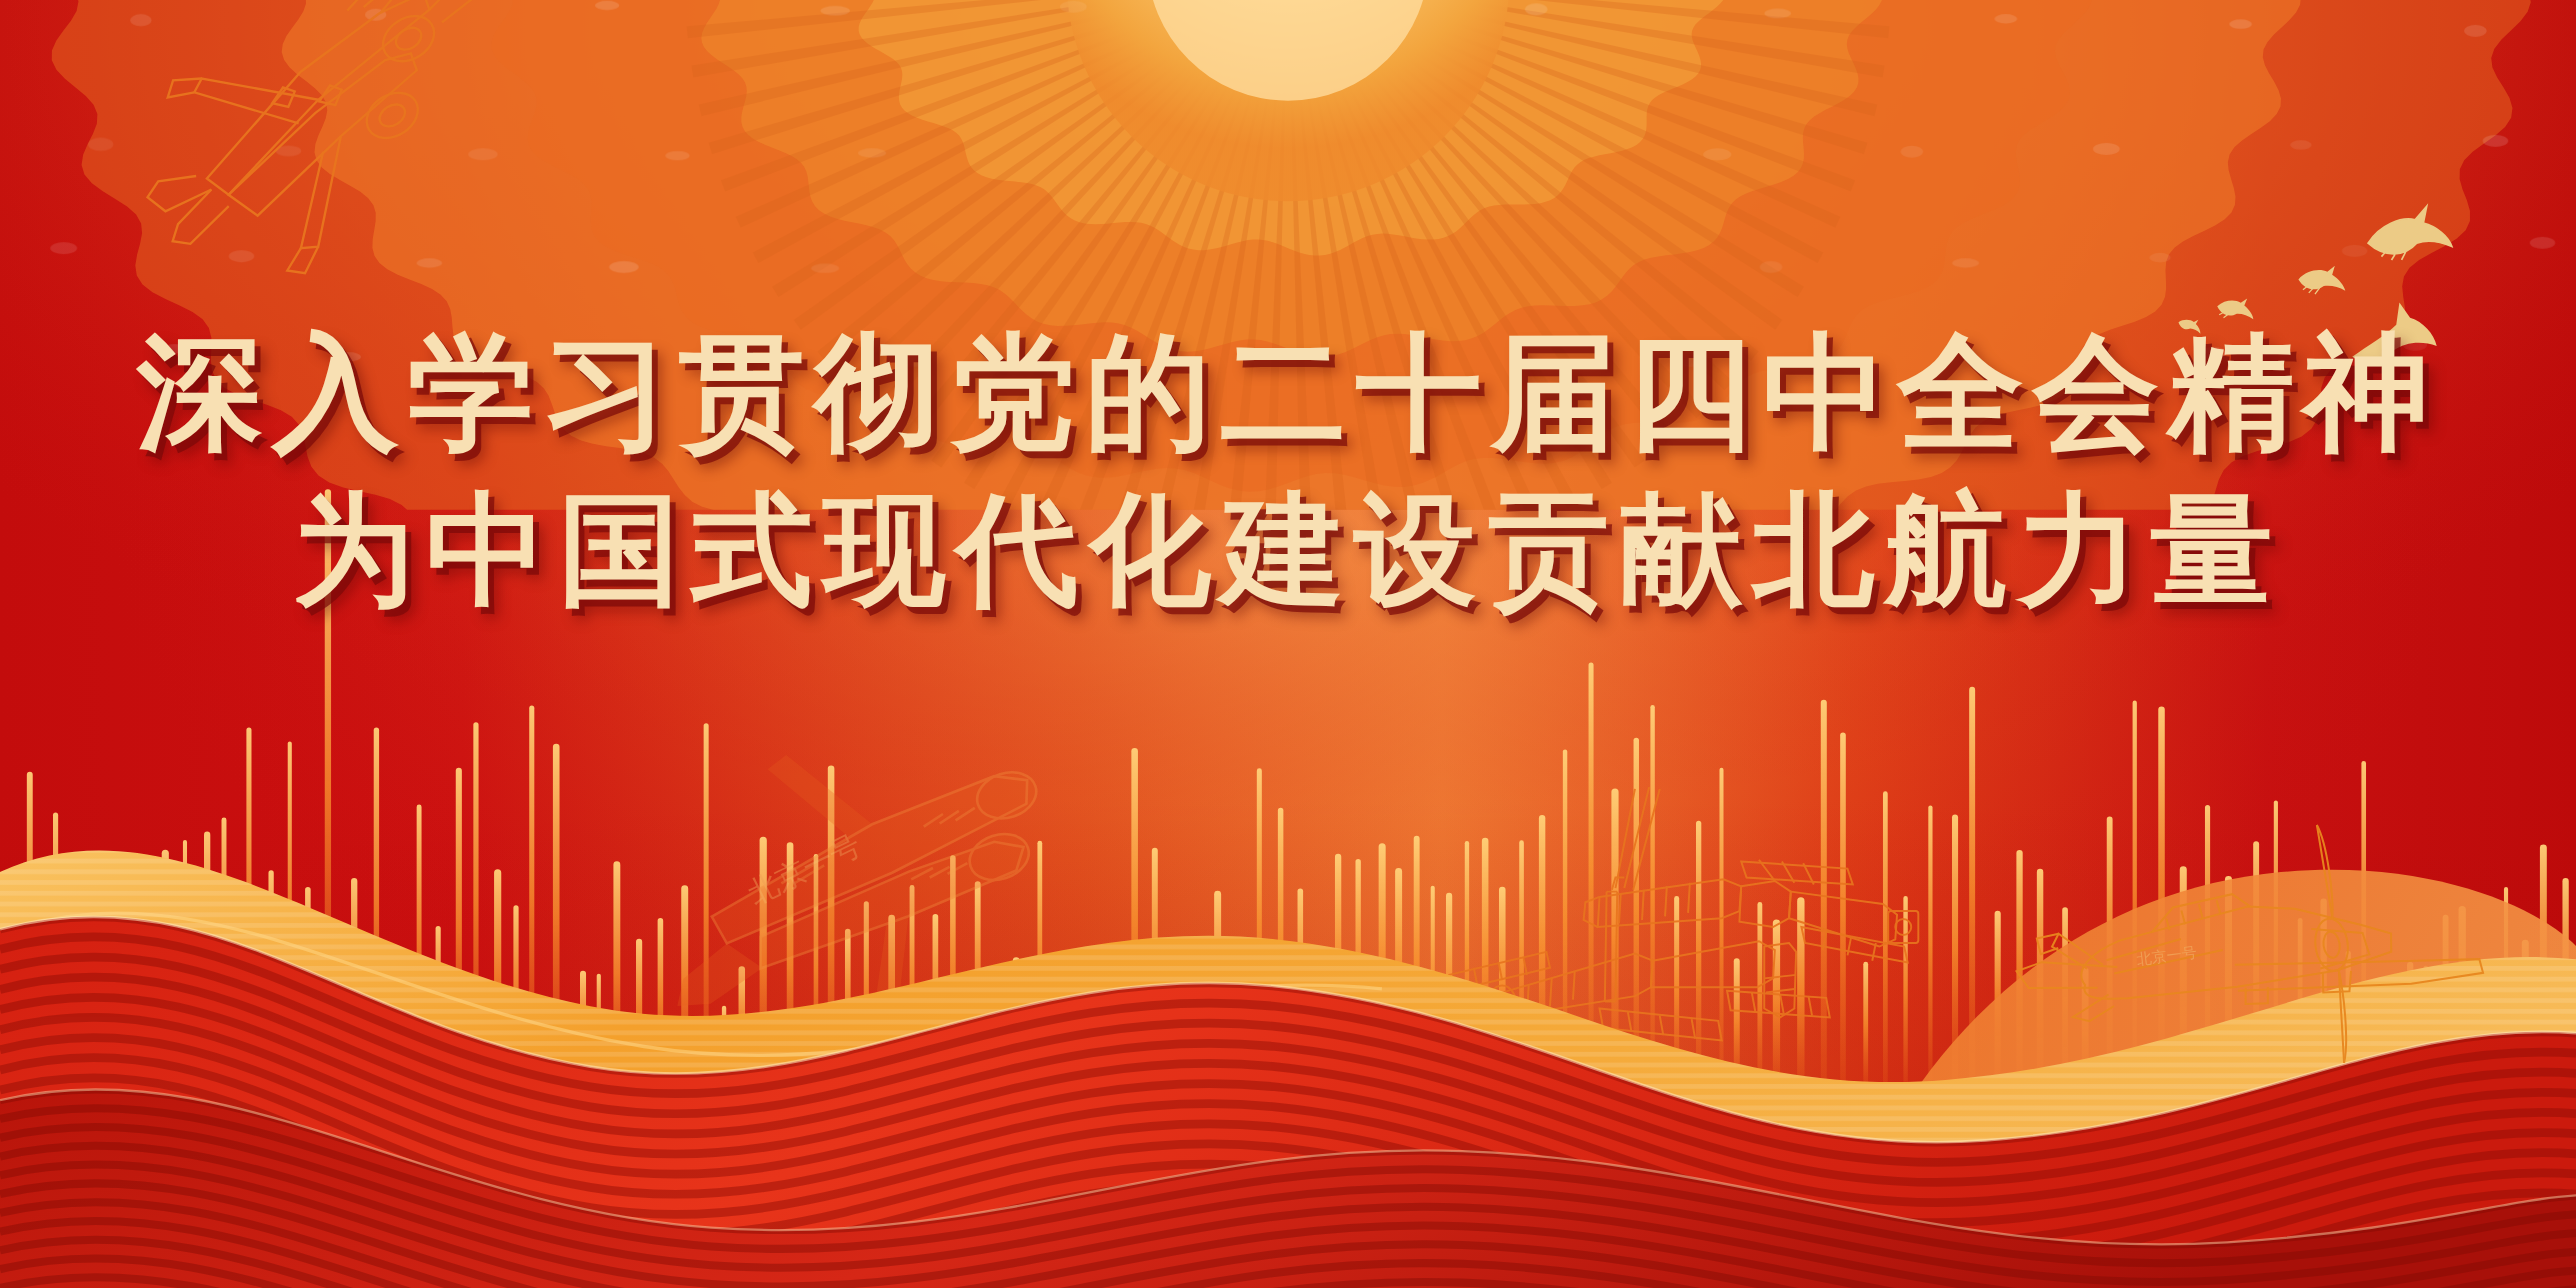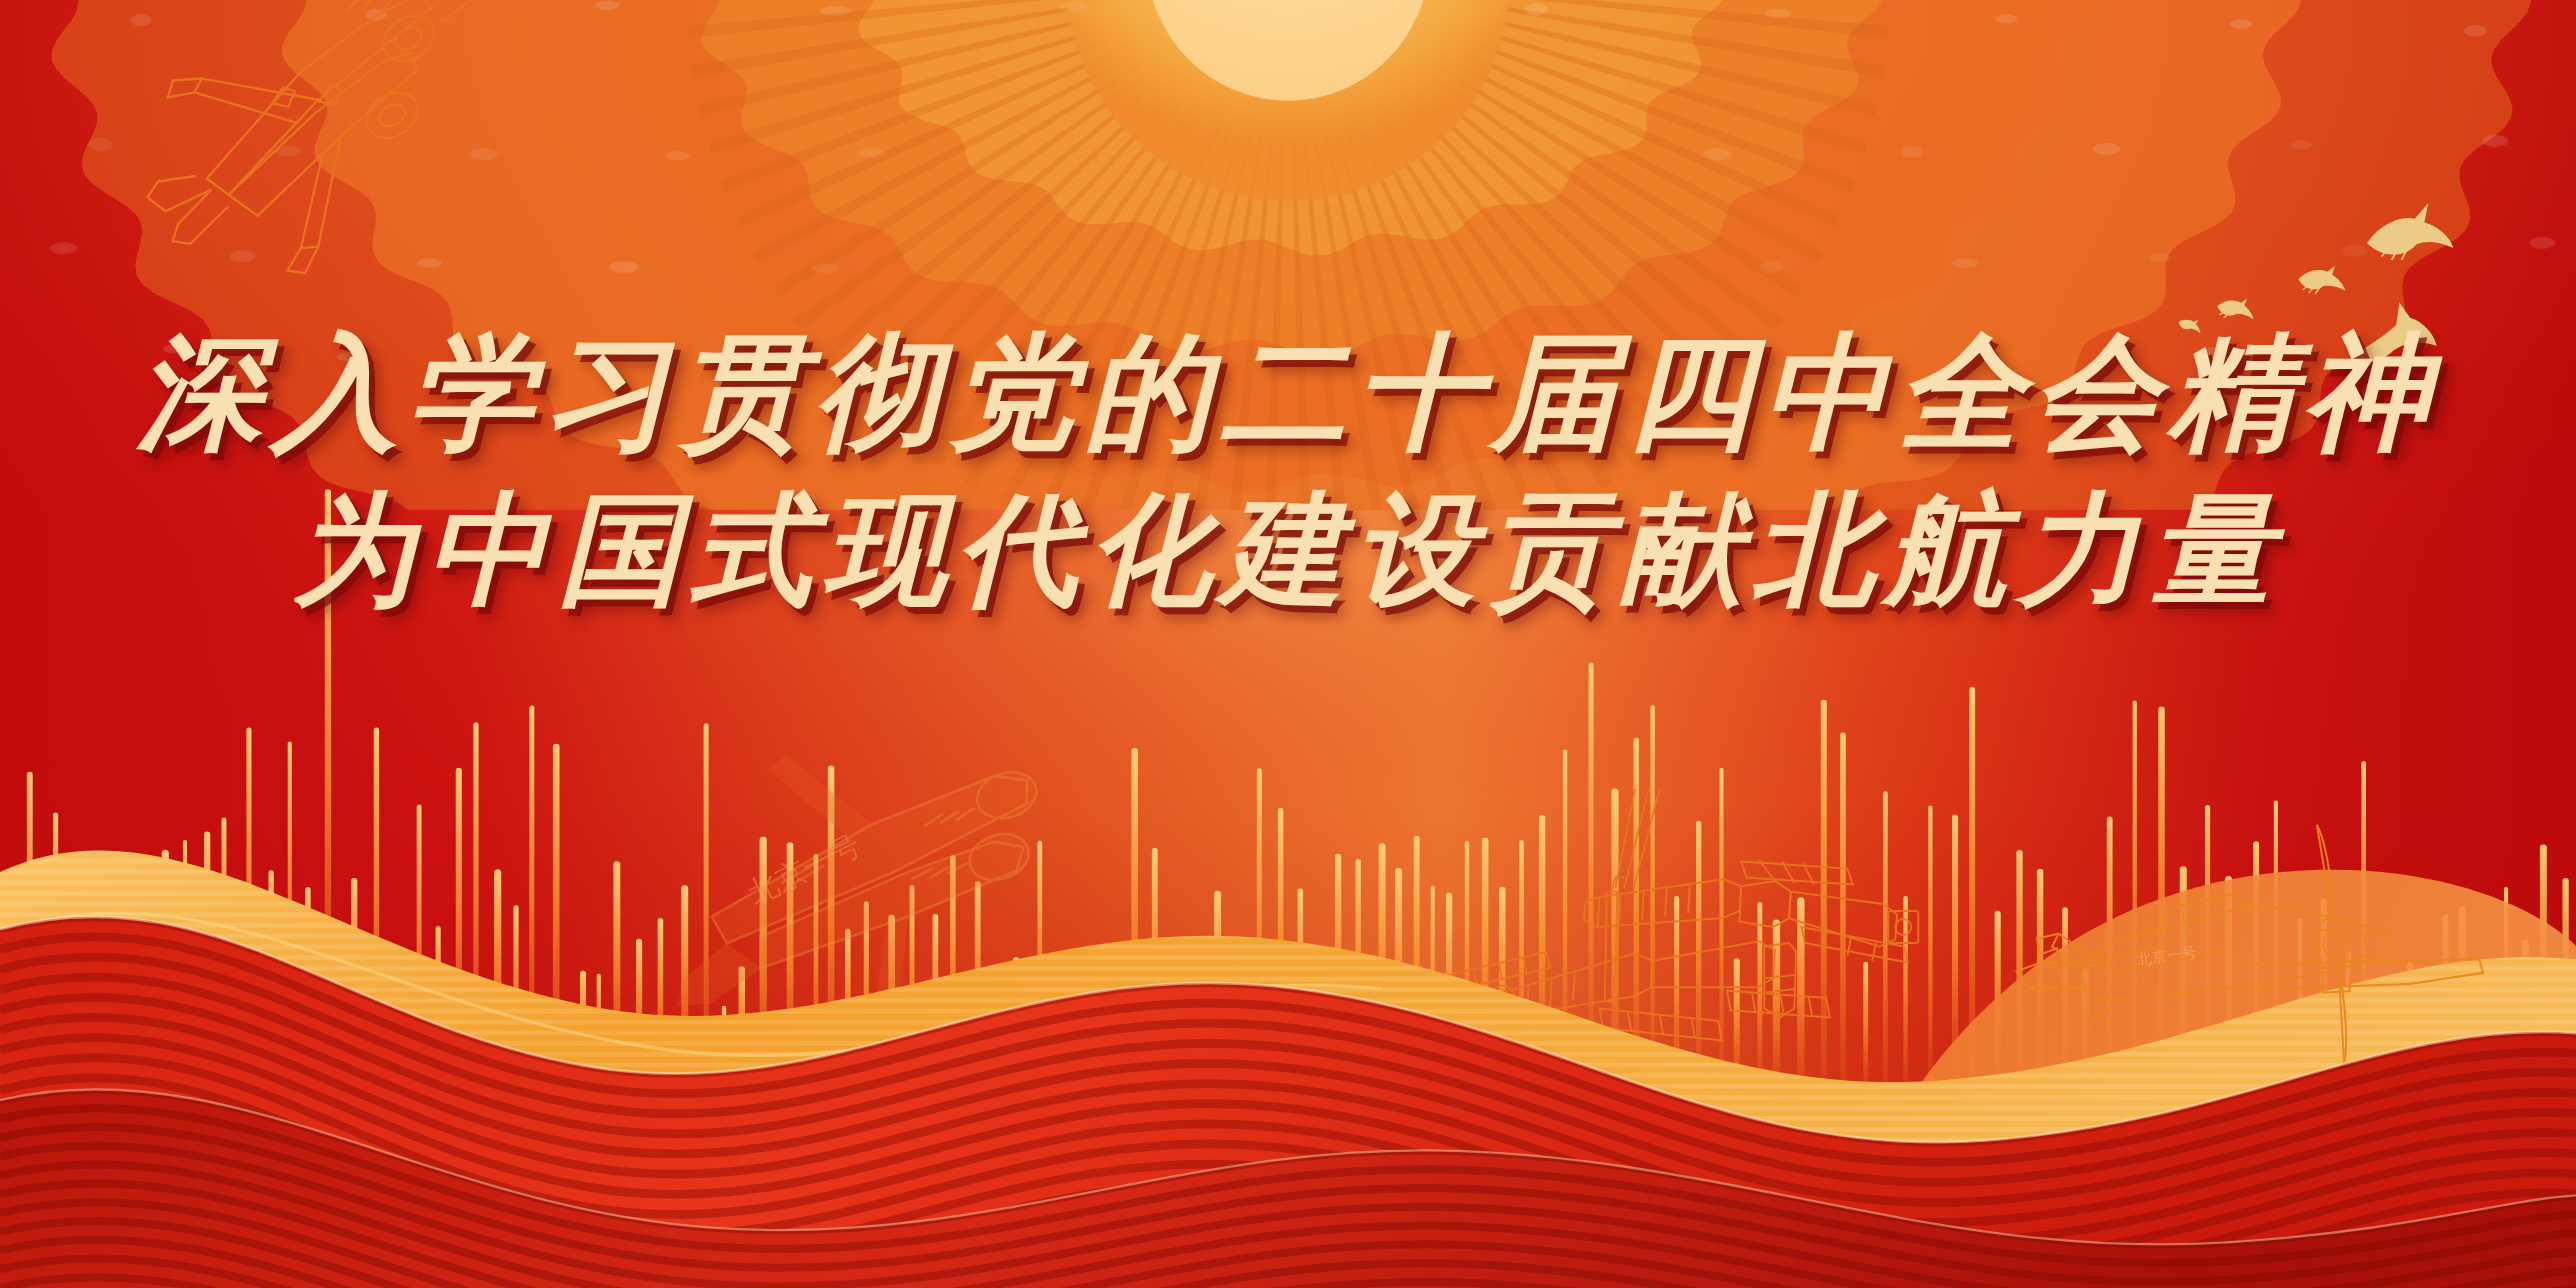--- a/index.html
+++ b/index.html
@@ -29,21 +29,20 @@
     pointer-events: none;
   }
   .title-line {
     display: block;
     color: #f8e0b3;
     font-size: 126px;
     line-height: 1.26;
     font-weight: 700;
     letter-spacing: 9.4px;
     font-family: "Liberation Serif", "DejaVu Serif", serif;
-    font-style: italic;
     text-shadow:
       6px 7.4px 0 rgba(122,8,8,0.70),
       9.4px 10.7px 13.4px rgba(90,4,4,0.45);
     white-space: nowrap;
   }
   .title-line.l2 { font-size: 122px; letter-spacing: 10.7px; }
 </style>
 </head>
 <body>
 

